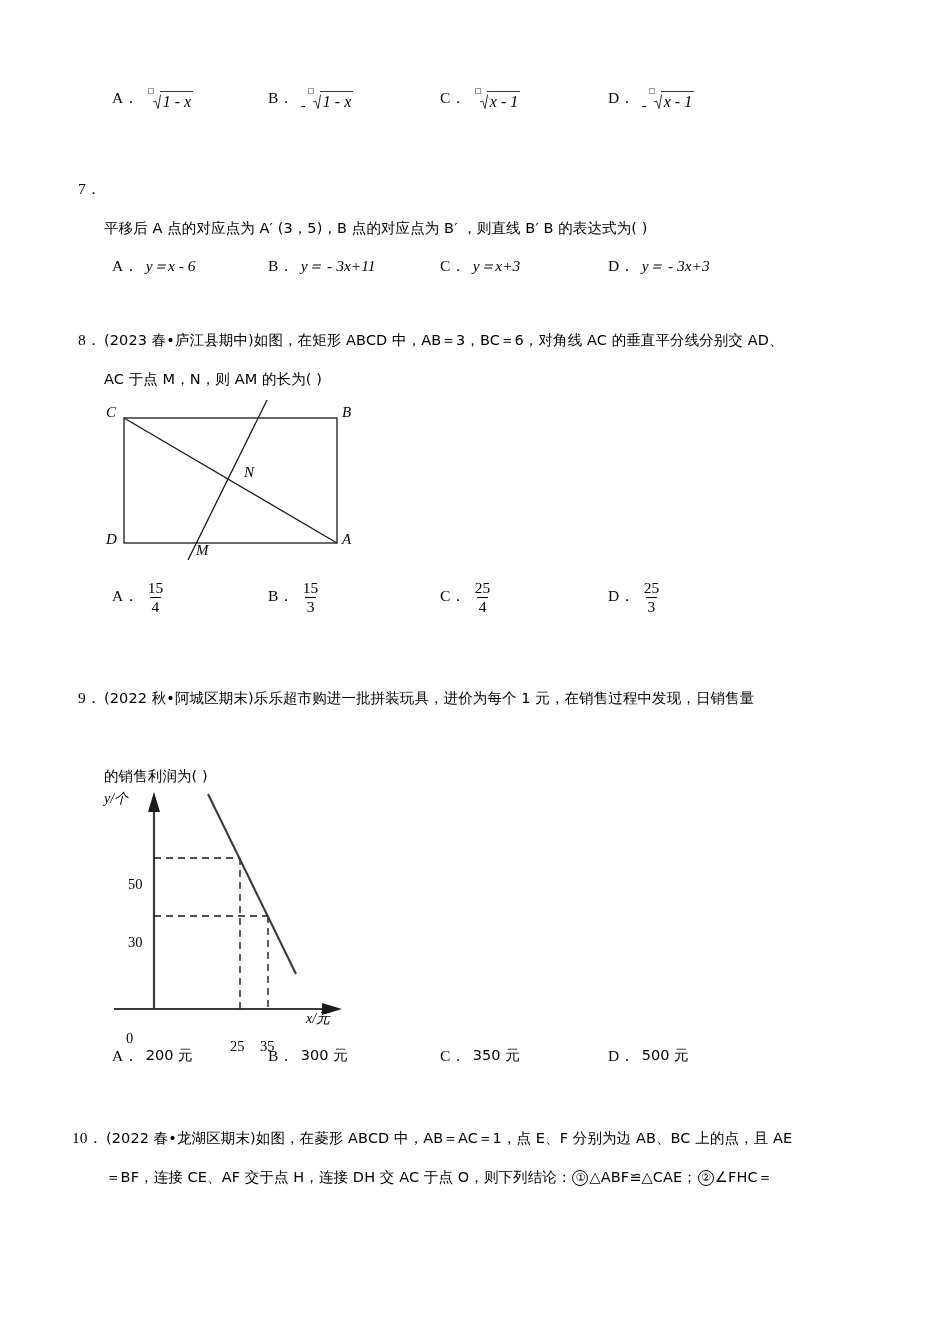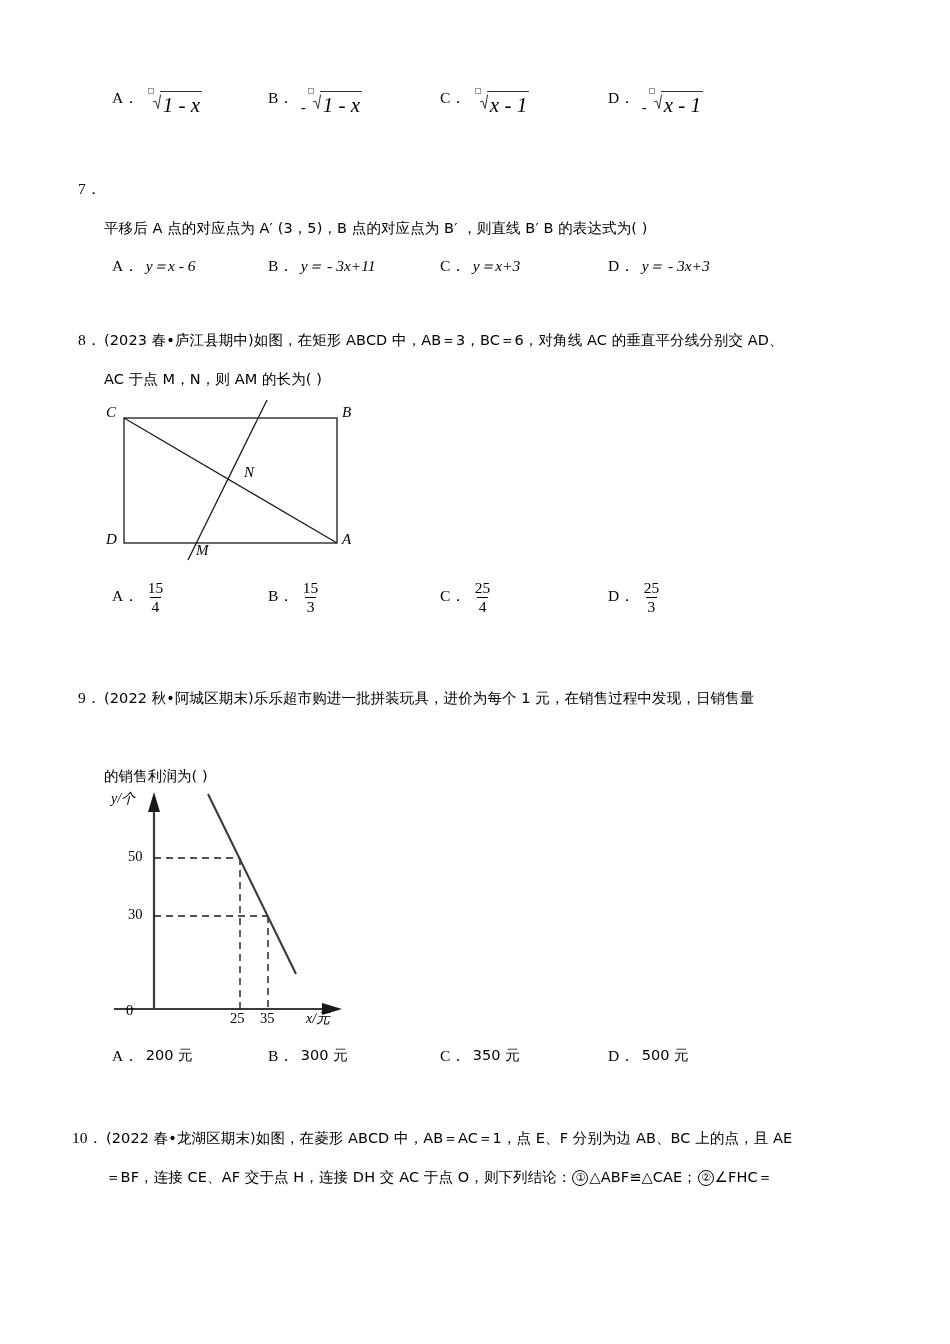--- a/index.html
+++ b/index.html
@@ -88,21 +88,21 @@
     left: 6px;
     top: 6px;
     width: 8px;
     height: 15px;
     overflow: visible;
   }
   .radbody {
     border-top: 1.1px solid #333;
     padding: 1px 2px 0 3px;
     display: inline-block;
-    font-size: 21px;
+    font-size: 16px;
   }
 
   
   .frac {
     display: inline-flex;
     flex-direction: column;
     align-items: center;
     vertical-align: middle;
     font-style: normal;
     font-size: 15.5px;
@@ -125,20 +125,21 @@
   }
   .axlabel {
     position: absolute;
     font-size: 14px;
     font-family: "Liberation Serif", serif;
   }
   .ticklabel {
     position: absolute;
     font-size: 14.5px;
     font-family: "Liberation Serif", serif;
+    margin-top: 28px;
   }
   .circnum {
     display: inline-block;
     border: 1px solid #000;
     border-radius: 50%;
     width: 14px;
     height: 14px;
     line-height: 13px;
     text-align: center;
     font-size: 11px;
@@ -302,21 +303,21 @@
       <line x1="58" y1="72" x2="144" y2="72" stroke="#1a1a1a" stroke-width="1.4" stroke-dasharray="7,5"></line>
 
       <line x1="144" y1="72" x2="144" y2="223" stroke="#1a1a1a" stroke-width="1.4" stroke-dasharray="7,5"></line>
 
       <line x1="58" y1="130" x2="172" y2="130" stroke="#1a1a1a" stroke-width="1.4" stroke-dasharray="7,5"></line>
 
       <line x1="172" y1="130" x2="172" y2="223" stroke="#1a1a1a" stroke-width="1.4" stroke-dasharray="7,5"></line>
 
       <line x1="112" y1="8" x2="200" y2="188" stroke="#3a3a3a" stroke-width="2.1"></line>
     </svg>
-    <span class="axlabel it" style="left:15px; top:4px;">y/个</span>
+    <span class="axlabel it" style="left:8px; top:4px;">y/个</span>
     <span class="axlabel it" style="left:210px; top:224px;">x/元</span>
     <span class="ticklabel" style="left:30px; top:216px;">0</span>
     <span class="ticklabel" style="left:32px; top:62px;">50</span>
     <span class="ticklabel" style="left:32px; top:120px;">30</span>
     <span class="ticklabel" style="left:134px; top:224px;">25</span>
     <span class="ticklabel" style="left:164px; top:224px;">35</span>
   </div>
 
   <div class="optrow" style="top:1046px;">
     <div class="opt" style="left:112px; top:0;">

